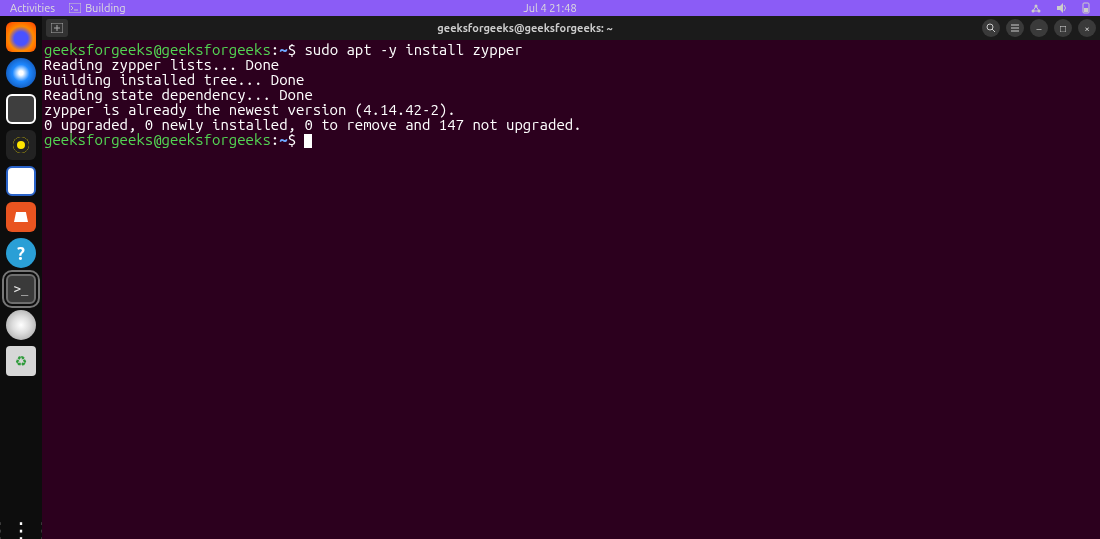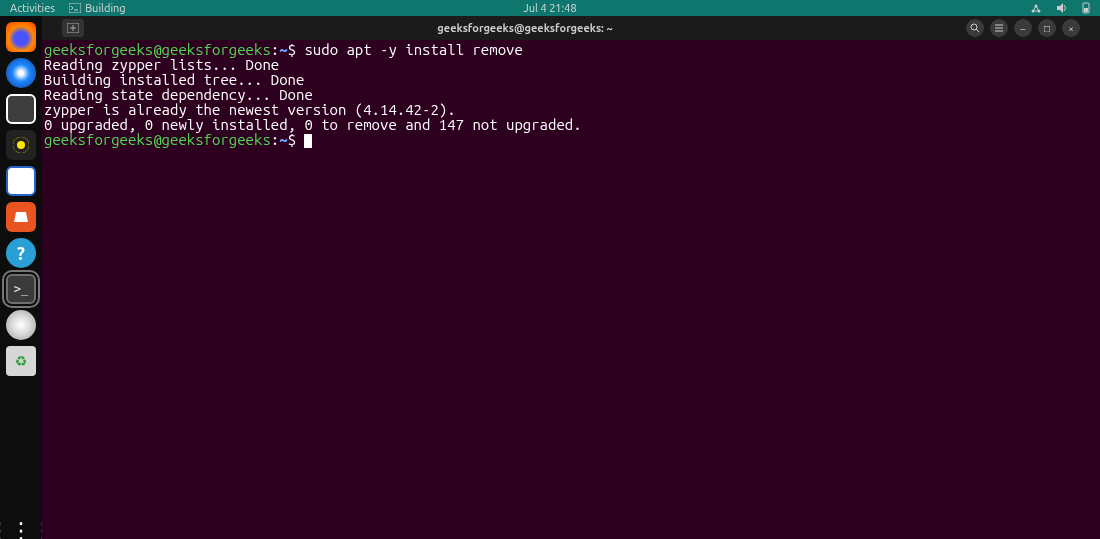--- a/index.html
+++ b/index.html
@@ -8,21 +8,21 @@
     width: 1100px;
     height: 539px;
     background: #1e1e1e;
     font-family: "Ubuntu", "Helvetica Neue", Arial, sans-serif;
     overflow: hidden;
     color: #eee;
     font-size: 13px;
   }
   .topbar {
     height: 16px;
-    background: #0f766e;
+    background: #8b5cf6;
     display: flex;
     align-items: center;
     justify-content: space-between;
     padding: 0 10px;
     font-size: 11px;
     color: #ddd;
   }
   .topbar .left, .topbar .right, .topbar .center {
     display: flex;
     align-items: center;
@@ -75,21 +75,21 @@
     bottom:0;
     background:#2c001e;
     display:flex;
     flex-direction:column;
   }
   .titlebar {
     height:24px;
     background:#1b1b1b;
     display:flex;
     align-items:center;
-    padding:0 20px;
+    padding:0 4px;
     gap:6px;
     color:#ccc;
     font-size:11px;
   }
   .titlebar .tab {
     width:22px; height:18px; background:#333; border-radius:3px;
     display:flex; align-items:center; justify-content:center;
   }
   .titlebar .title { flex:1; text-align:center; font-weight:bold;}
   .titlebar .btn {
@@ -202,20 +202,20 @@
       <svg width="10" height="10">
           <line x1="1" y1="2" x2="9" y2="2" stroke="#ccc"></line>
           <line x1="1" y1="5" x2="9" y2="5" stroke="#ccc"></line>
           <line x1="1" y1="8" x2="9" y2="8" stroke="#ccc"></line>
         </svg>
     </div>
     <div class="btn">–</div>
     <div class="btn">□</div>
     <div class="btn">×</div>
   </div>
-  <div class="term"><span class="pr-user">geeksforgeeks@geeksforgeeks</span><span class="pr-colon">:</span><span class="pr-path">~</span><span class="pr-dollar">$</span> <span class="out">sudo apt -y install remove</span>
+  <div class="term"><span class="pr-user">geeksforgeeks@geeksforgeeks</span><span class="pr-colon">:</span><span class="pr-path">~</span><span class="pr-dollar">$</span> <span class="out">sudo apt -y install zypper</span>
 <span class="out">Reading zypper lists... Done</span>
 <span class="out">Building installed tree... Done</span>
 <span class="out">Reading state dependency... Done</span>
 <span class="out">zypper is already the newest version (4.14.42-2).</span>
 <span class="out">0 upgraded, 0 newly installed, 0 to remove and 147 not upgraded.</span>
 <span class="pr-user">geeksforgeeks@geeksforgeeks</span><span class="pr-colon">:</span><span class="pr-path">~</span><span class="pr-dollar">$</span> <span class="cursor"></span></div>
 </div>
 
 </body></html>

